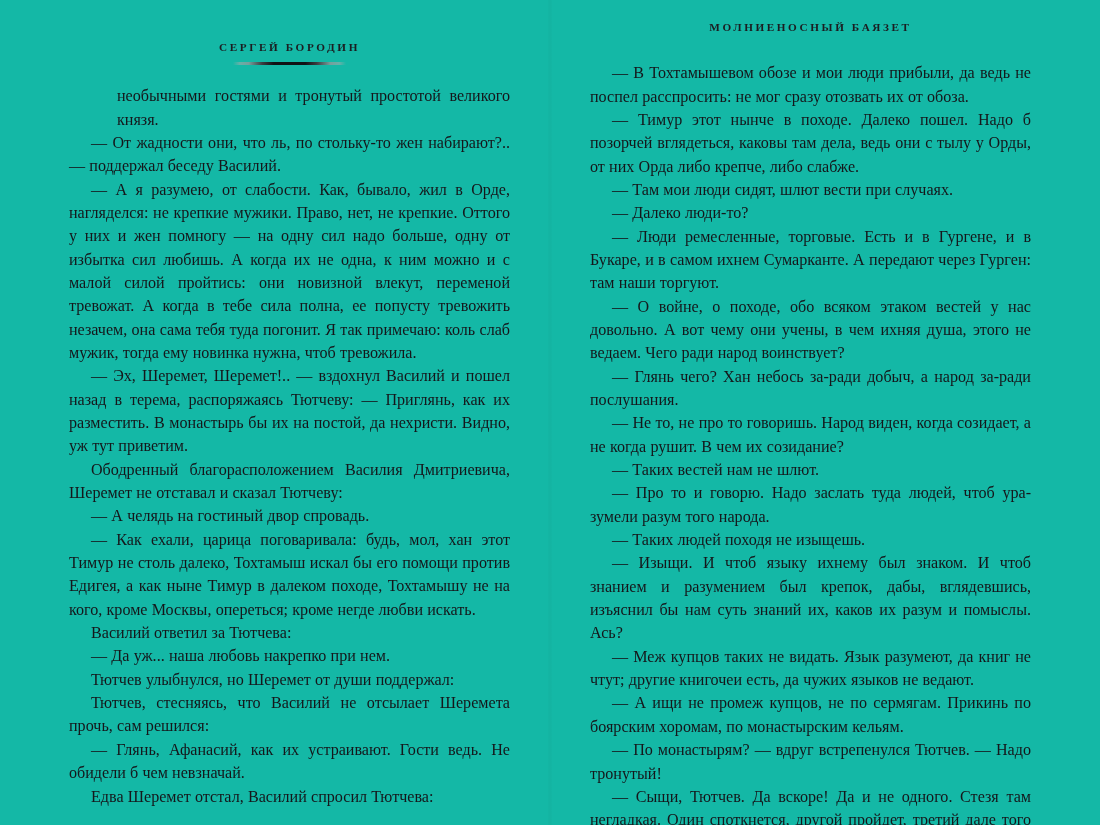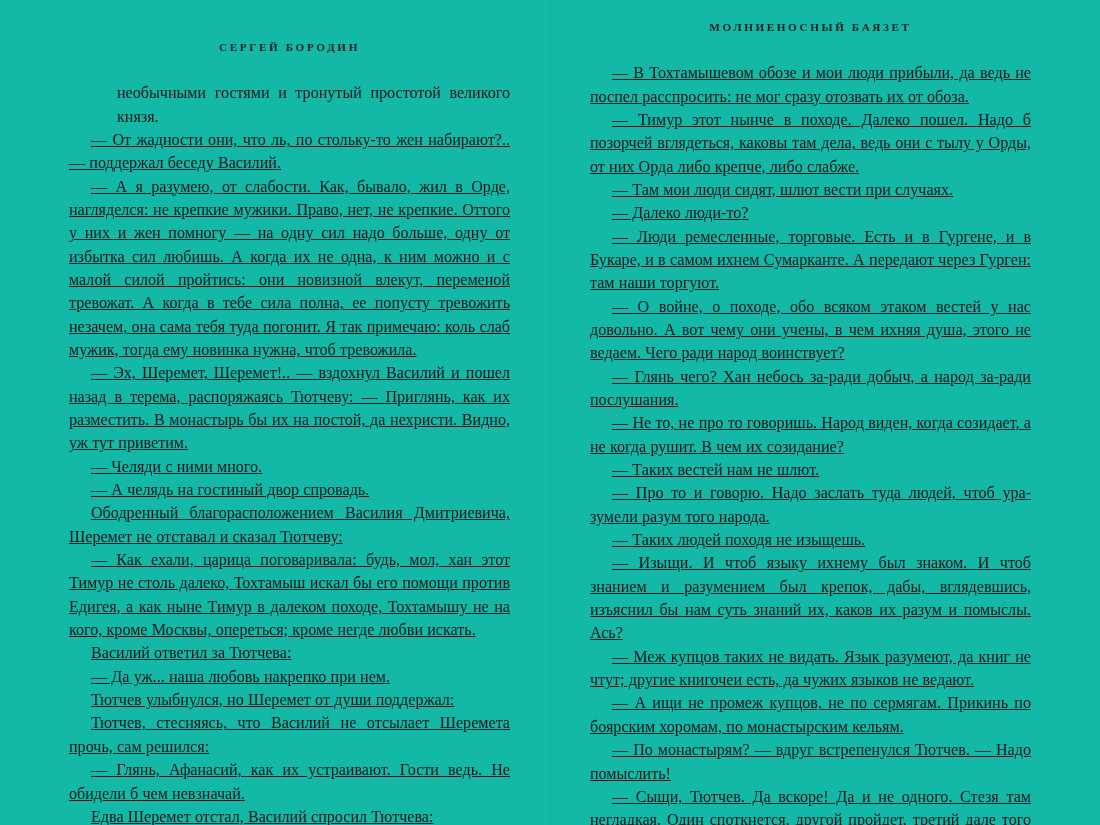--- a/index.html
+++ b/index.html
@@ -80,21 +80,20 @@
     line-height: 23.35px;
     text-align: justify;
     text-align-last: left;
     text-justify: inter-word;
     color: #15171b;
     word-spacing: 0.2px;
     hyphens: manual;
   }
   .textblock p.indent {
     text-indent: 22px;
-    text-decoration: underline;
   }
   .textblock p.flush {
     text-indent: 0;
     margin-left: 48px;
   }
 
   
   .gutter {
     position: absolute;
     top: 0;
@@ -113,23 +112,22 @@
 
   <div class="page page-left">
     <div class="running-head">Сергей Бородин</div>
     <div class="head-rule"></div>
 
     <div class="textblock">
       <p class="flush">необычными гостями и тронутый простотой великого князя.</p>
       <p class="indent">— От жадности они, что ль, по стольку-то жен набира­ют?.. — поддержал беседу Василий.</p>
       <p class="indent">— А я разумею, от слабости. Как, бывало, жил в Орде, нагляделся: не крепкие мужики. Право, нет, не крепкие. Оттого у них и жен помногу — на одну сил надо больше, одну от избытка сил любишь. А когда их не одна, к ним можно и с малой силой пройтись: они новизной влекут, переменой тревожат. А когда в тебе сила полна, ее попусту тревожить незачем, она сама тебя туда погонит. Я так при­мечаю: коль слаб мужик, тогда ему новинка нужна, чтоб тревожила.</p>
       <p class="indent">— Эх, Шеремет, Шеремет!.. — вздохнул Василий и по­шел назад в терема, распоряжаясь Тютчеву: — Приглянь, как их разместить. В монастырь бы их на постой, да не­христи. Видно, уж тут приветим.</p>
-      <p class="indent">— Челяди с ними много.</p>
+      <p class="indent">Ободренный благорасположением Василия Дмитрие­вича, Шеремет не отставал и сказал Тютчеву:</p>
       <p class="indent">— А челядь на гостиный двор спровадь.</p>
-      <p class="indent">Ободренный благорасположением Василия Дмитрие­вича, Шеремет не отставал и сказал Тютчеву:</p>
       <p class="indent">— Как ехали, царица поговаривала: будь, мол, хан этот Тимур не столь далеко, Тохтамыш искал бы его помощи против Едигея, а как ныне Тимур в далеком походе, Тохта­мышу не на кого, кроме Москвы, опереться; кроме негде любви искать.</p>
       <p class="indent">Василий ответил за Тютчева:</p>
       <p class="indent">— Да уж... наша любовь накрепко при нем.</p>
       <p class="indent">Тютчев улыбнулся, но Шеремет от души поддержал:</p>
       <p class="indent">Тютчев, стесняясь, что Василий не отсылает Шеремета прочь, сам решился:</p>
       <p class="indent">— Глянь, Афанасий, как их устраивают. Гости ведь. Не обидели б чем невзначай.</p>
       <p class="indent">Едва Шеремет отстал, Василий спросил Тютчева:</p>
 
     </div>
 
@@ -147,20 +145,20 @@
       <p class="indent">— Люди ремесленные, торговые. Есть и в Гургене, и в Букаре, и в самом ихнем Сумарканте. А передают че­рез Гурген: там наши торгуют.</p>
       <p class="indent">— О войне, о походе, обо всяком этаком вестей у нас довольно. А вот чему они учены, в чем ихняя душа, этого не ведаем. Чего ради народ воинствует?</p>
       <p class="indent">— Глянь чего? Хан небось за-ради добыч, а народ за-ради послушания.</p>
       <p class="indent">— Не то, не про то говоришь. Народ виден, когда со­зидает, а не когда рушит. В чем их созидание?</p>
       <p class="indent">— Таких вестей нам не шлют.</p>
       <p class="indent">— Про то и говорю. Надо заслать туда людей, чтоб ура­зумели разум того народа.</p>
       <p class="indent">— Таких людей походя не изыщешь.</p>
       <p class="indent">— Изыщи. И чтоб языку ихнему был знаком. И чтоб знанием и разумением был крепок, дабы, вглядевшись, изъяснил бы нам суть знаний их, каков их разум и помыс­лы. Ась?</p>
       <p class="indent">— Меж купцов таких не видать. Язык разумеют, да книг не чтут; другие книгочеи есть, да чужих языков не ведают.</p>
       <p class="indent">— А ищи не промеж купцов, не по сермягам. Прикинь по боярским хоромам, по монастырским кельям.</p>
-      <p class="indent">— По монастырям? — вдруг встрепенулся Тютчев. — Надо помыслить!</p>
+      <p class="indent">— По монастырям? — вдруг встрепенулся Тютчев. — Надо тронутый!</p>
       <p class="indent">— Сыщи, Тютчев. Да вскоре! Да и не одного. Стезя там негладкая. Один споткнется, другой пройдет, третий дале того достигнет. Велика будет честь, кому это дело дастся.</p>
     </div>
 
   </div>
 
   <div class="gutter"></div>
 </div>
 
 </body></html>

